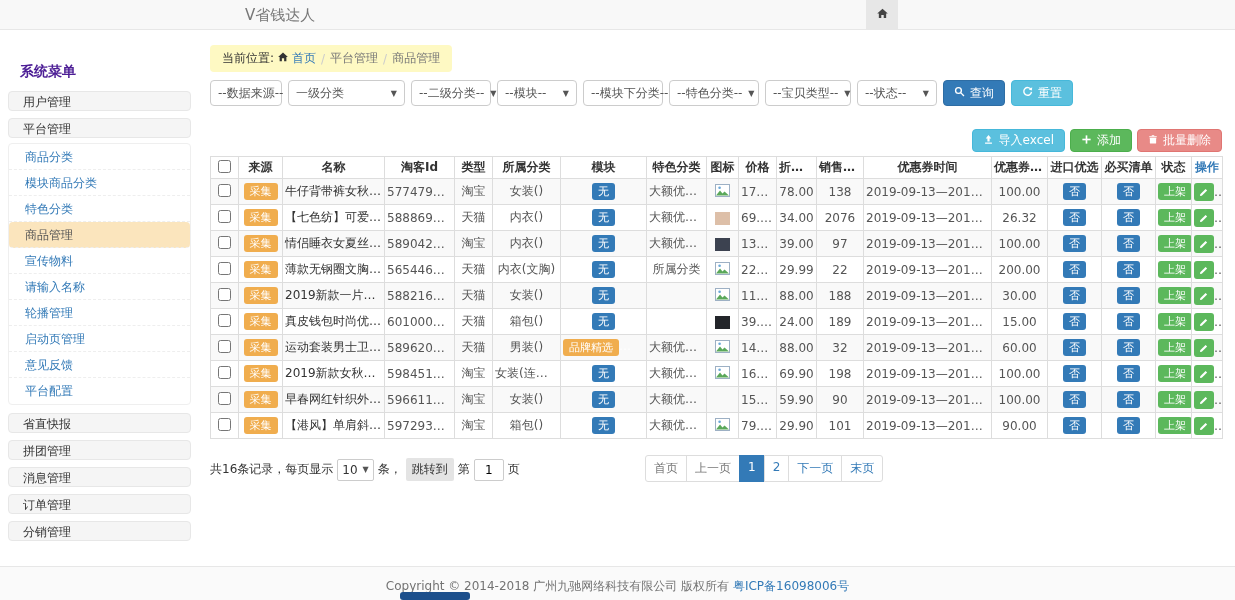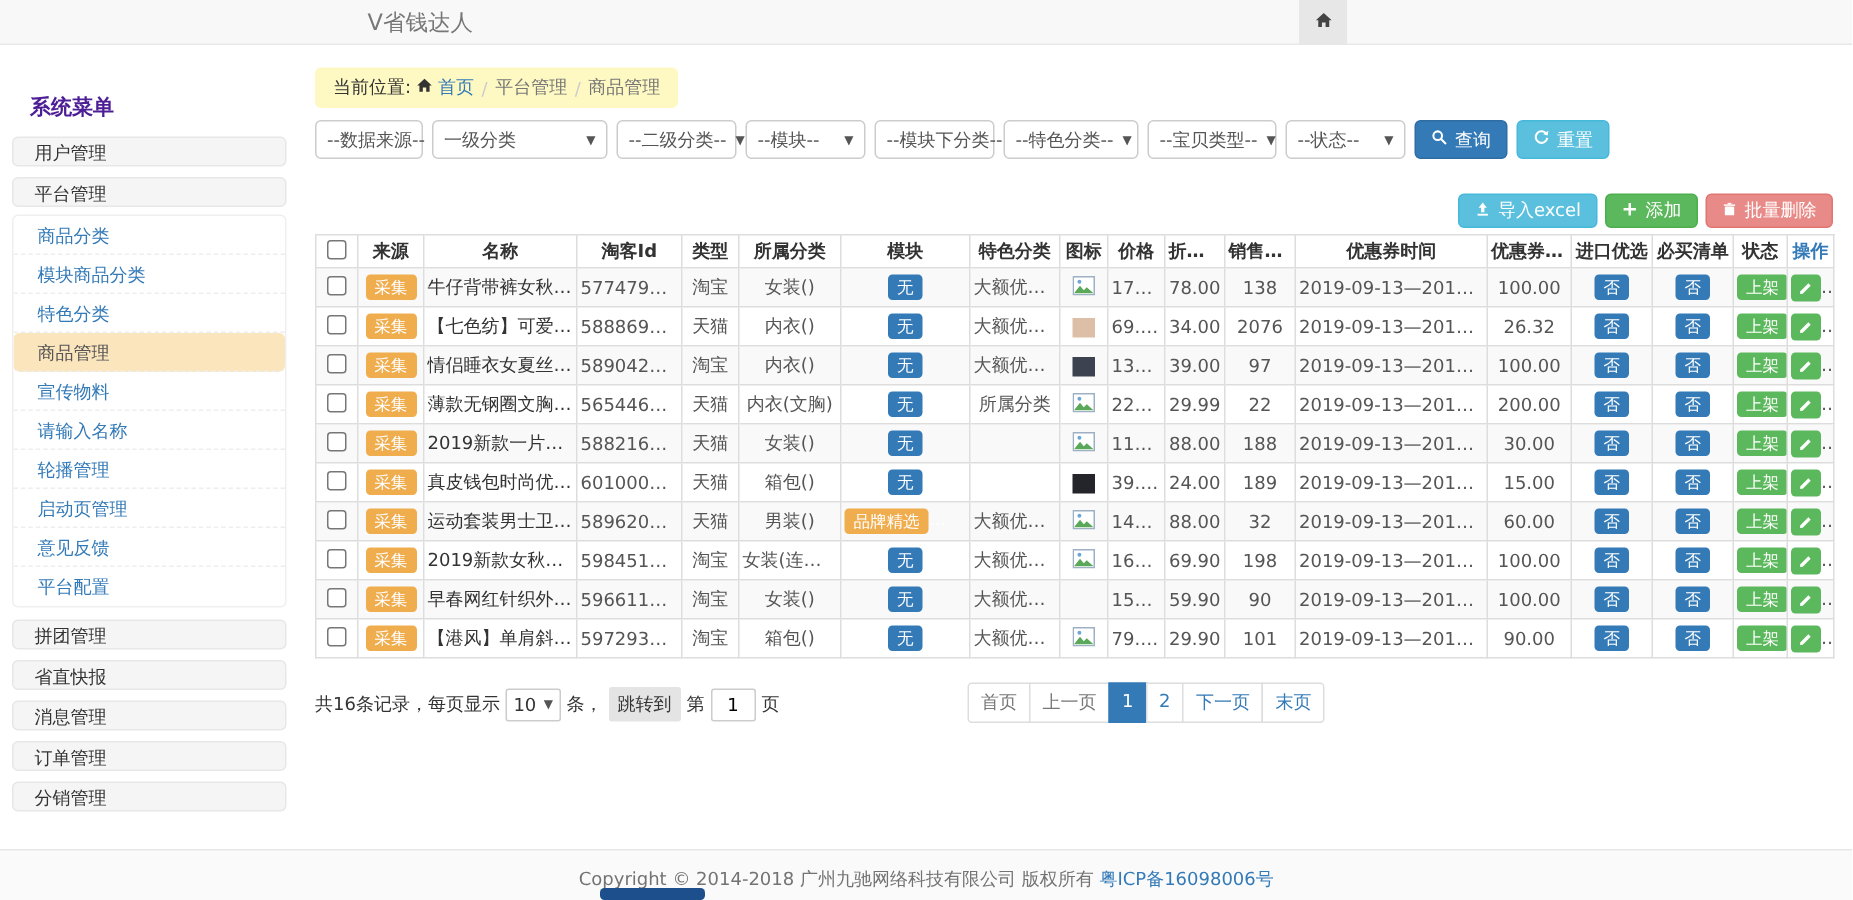--- a/index.html
+++ b/index.html
@@ -121,22 +121,22 @@
           <div class="side-sub-item">模块商品分类</div>
           <div class="side-sub-item">特色分类</div>
           <div class="side-sub-item active">商品管理</div>
           <div class="side-sub-item">宣传物料</div>
           <div class="side-sub-item">请输入名称</div>
           <div class="side-sub-item">轮播管理</div>
           <div class="side-sub-item">启动页管理</div>
           <div class="side-sub-item">意见反馈</div>
           <div class="side-sub-item">平台配置</div>
         </div>
+        <div class="side-top">省直快报</div>
         <div class="side-top">拼团管理</div>
-        <div class="side-top">省直快报</div>
         <div class="side-top">消息管理</div>
         <div class="side-top">订单管理</div>
         <div class="side-top">分销管理</div>
       </div>
   </div>
 
   <div class="main">
 
     <div class="breadcrumb">
       <span>当前位置:</span>

